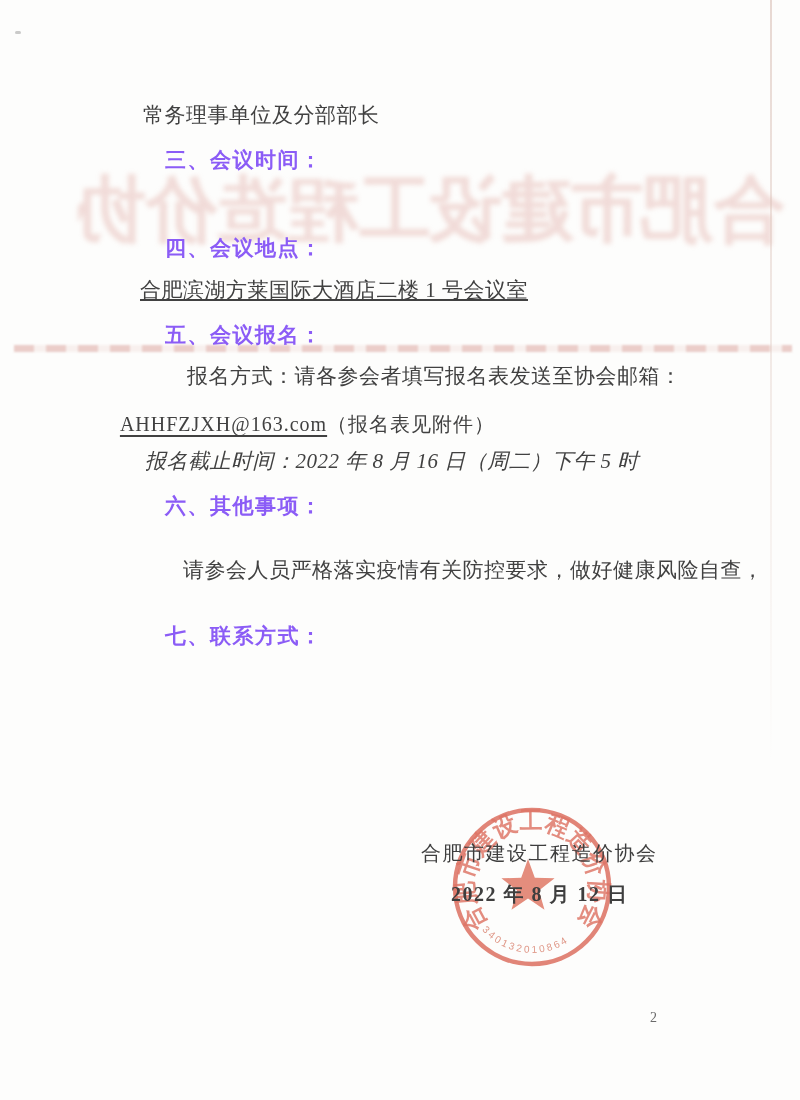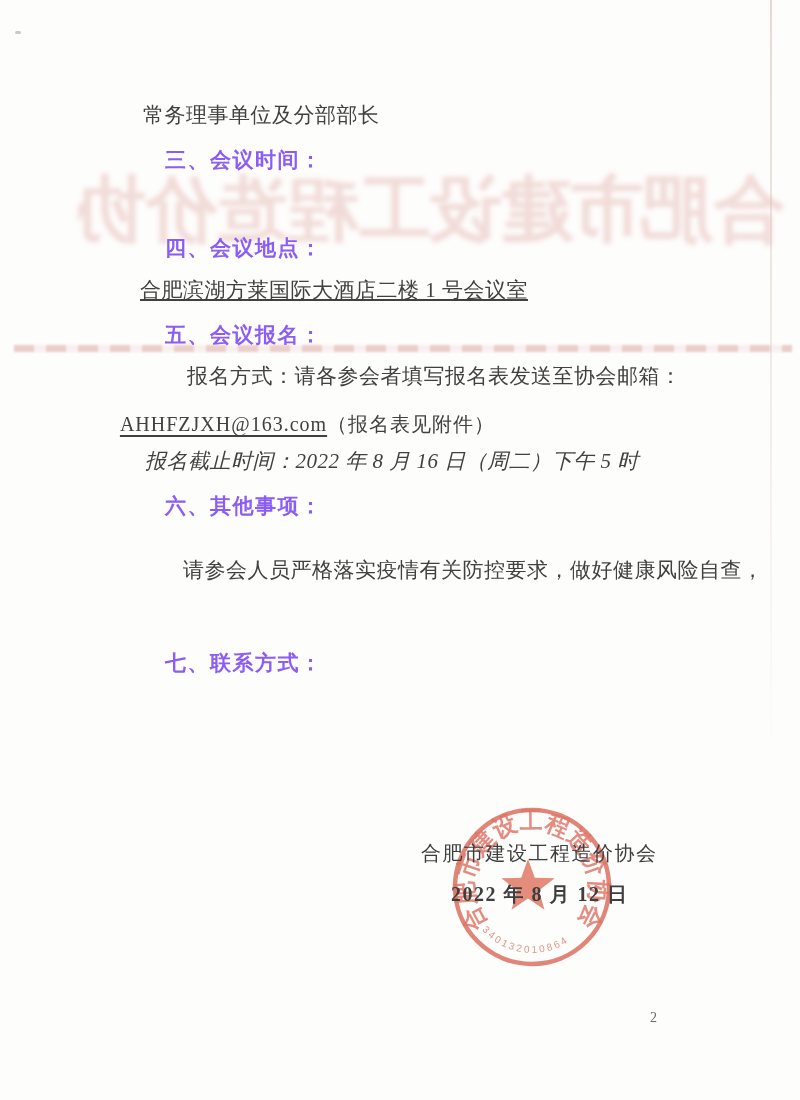--- a/index.html
+++ b/index.html
@@ -78,21 +78,21 @@
 
   <div class="line email-line" style="left:97px; top:388px;">
     <span class="email-addr">AHHFZJXH@163.com</span><span>（报名表见附件）</span>
   </div>
 
   <div class="line" style="left:145px; top:447px;font-style:italic;">报名截止时间：2022 年 8 月 16 日（周二）下午 5 时</div>
 
   <div class="line head" style="left:165px; top:492px;">六、其他事项：</div>
   <div class="line" style="left:143px; top:556px;margin-left:40px;">请参会人员严格落实疫情有关防控要求，做好健康风险自查，</div>
 
-  <div class="line head" style="left:165px; top:622px;margin-top:27px;">七、联系方式：</div>
+  <div class="line head" style="left:165px; top:622px;">七、联系方式：</div>
 
   <div class="sig" style="left:421px; top:840px;">合肥市建设工程造价协会</div>
   <div class="sig" style="left:451px; top:881px;font-weight:bold;">2022 年 8 月 12 日</div>
 
   <svg class="seal" viewBox="0 0 168 168" xmlns="http://www.w3.org/2000/svg">
     <defs>
       <path id="ringPath" d="M 39.6 121.3 A 58 58 0 1 1 128.4 121.3" fill="none"></path>
       <path id="serialPath" d="M 24.2 111.9 A 66 66 0 0 0 143.8 111.9" fill="none"></path>
     </defs>
     <circle cx="84" cy="84" r="77" fill="none" stroke="#dd6a5a" stroke-width="4.5" opacity="0.88"></circle>

